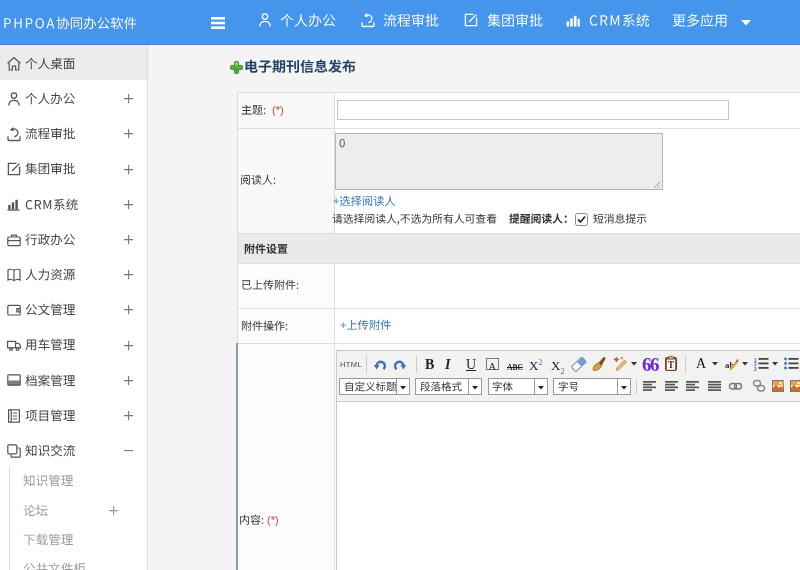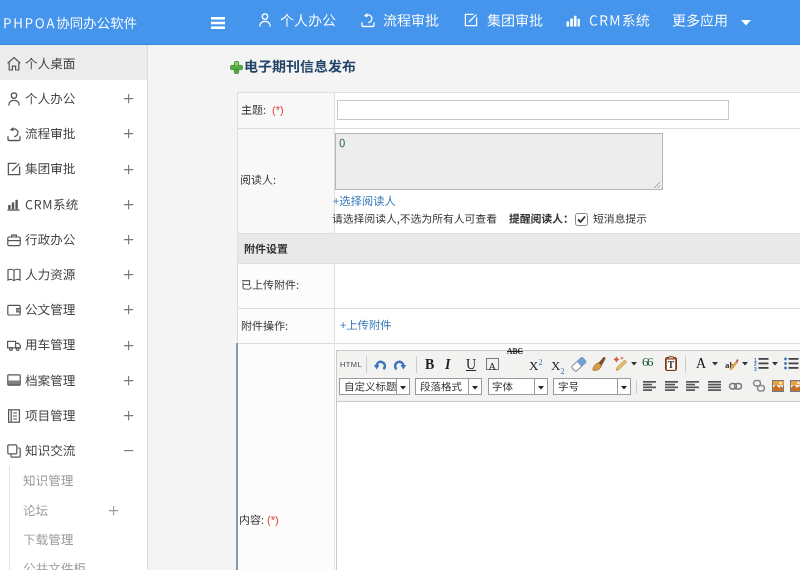--- a/index.html
+++ b/index.html
@@ -478,42 +478,42 @@
   </svg>
 <svg class="ic " style="left:394px;top:358px" width="13" height="14" viewBox="0 0 13 14">
     <path d="M9.4,8.6 A4.2,4.2 0 1 0 2.6,11.2" fill="none" stroke="#3b74c0" stroke-width="2.4"></path>
     <path d="M12.1,6.9 L6.5,6.9 L9.3,11.6 Z" fill="#3b74c0"></path>
   </svg>
 <div class="abs" style="left:415.5px;top:356px;width:1px;height:17px;background:#ccc"></div>
 <span class="abs" style="left:425px;top:357px;font-family:'Liberation Serif',serif;font-size:14px;font-weight:bold;color:#222">B</span>
 <span class="abs" style="left:445px;top:357px;font-family:'Liberation Serif',serif;font-size:14px;font-style:italic;font-weight:bold;color:#222">I</span>
 <span class="abs" style="left:466px;top:357px;font-family:'Liberation Serif',serif;font-size:14px;color:#222;text-decoration:underline">U</span>
 <div class="abs" style="left:486px;top:357.5px;width:12.5px;height:12.5px;border:1px solid #777;box-sizing:border-box;text-align:center;line-height:11px"><span style="font-family:'Liberation Serif',serif;font-size:10.5px;color:#222">A</span></div>
-<span class="abs" style="left:507px;top:347px;font-family:'Liberation Serif',serif;font-size:7.5px;font-weight:bold;color:#222;text-decoration:line-through">ABC</span>
+<span class="abs" style="left:507px;top:363px;font-family:'Liberation Serif',serif;font-size:7.5px;font-weight:bold;color:#222;text-decoration:line-through">ABC</span>
 <span class="abs" style="left:529px;top:358px;font-family:'Liberation Serif',serif;font-size:13px;color:#222">X<sup style="font-size:8px;color:#3b74c0">2</sup></span>
 <span class="abs" style="left:551px;top:358px;font-family:'Liberation Serif',serif;font-size:13px;color:#222">X<sub style="font-size:8px;color:#3b74c0">2</sub></span>
 <svg class="ic " style="left:570.5px;top:357px" width="15" height="14" viewBox="0 0 15 14">
     <g transform="rotate(-42 7.5 7)">
       <rect x="0.2" y="4.2" width="14.6" height="6.6" rx="1.4" fill="#fff" stroke="#889" stroke-width="1"></rect>
       <path d="M7.8,4.2 h5.6 a1.4,1.4 0 0 1 1.4,1.4 v3.8 a1.4,1.4 0 0 1 -1.4,1.4 H7.8 Z" fill="#6f9fd8"></path>
     </g>
   </svg>
 <svg class="ic " style="left:592px;top:356px" width="15" height="15" viewBox="0 0 15 15">
     <path d="M0.8,13.8 C1.2,10 3.4,7.6 6.6,6.8 L9.6,9.8 C8.8,12.6 6,14.6 1.6,14.6 Z" fill="#d89b4a" stroke="#9a6a28" stroke-width="0.7"></path>
     <path d="M6.6,6.8 L11.2,1.4 C12,0.4 14.2,1.6 13.4,2.9 L9.6,9.8 Z" fill="#7a5026"></path>
   </svg>
 <svg class="ic " style="left:613px;top:356px" width="15" height="15" viewBox="0 0 15 15">
     <path d="M3.4,14.4 L4,11.6 L11.6,4 L13.6,6 L6,13.6 Z" fill="#e8c06a" stroke="#b08038" stroke-width="0.7"></path>
     <path d="M2.2,2.6 L3.4,0.6 L4.6,2.6 L6.6,3.4 L4.6,4.4 L3.4,6.4 L2.2,4.4 L0.4,3.4 Z" fill="#d4593f"></path>
     <path d="M8.2,1.4 L8.9,0.2 L9.6,1.4 L10.8,2 L9.6,2.7 L8.9,3.9 L8.2,2.7 L7,2 Z" fill="#e07a50"></path>
   </svg>
 <svg class="ic " style="left:631px;top:362px" width="6" height="4" viewBox="0 0 6 4">
     <path d="M0,0 L6,0 L3,3.5 Z" fill="#333"></path>
   </svg>
-<span class="abs" style="left:642px;top:354px;font-family:'Liberation Serif',serif;font-size:13px;font-weight:normal;color:#14532d;letter-spacing:-1.5px">66</span>
+<span class="abs" style="left:642px;top:354px;font-family:'Liberation Serif',serif;font-size:19px;font-weight:bold;color:#6d28d9;letter-spacing:-1.5px">66</span>
 <svg class="ic " style="left:665px;top:356px" width="12" height="15" viewBox="0 0 12 15">
     <rect x="0.5" y="1.5" width="11" height="13" rx="1.2" fill="#a8552f" stroke="#7a3a1a" stroke-width="1"></rect>
     <rect x="3.5" y="0.4" width="5" height="2.6" rx="0.9" fill="#c8b8a8" stroke="#7a3a1a" stroke-width="0.8"></rect>
     <rect x="1.9" y="3.6" width="8.2" height="10.2" fill="#fff"></rect>
     <text x="6" y="11.8" text-anchor="middle" style="font-family:serif;font-size:9.5px;font-weight:bold" fill="#333">T</text>
   </svg>
 <div class="abs" style="left:684.5px;top:356px;width:1px;height:17px;background:#ccc"></div>
 <span class="abs" style="left:696px;top:356px;font-family:'Liberation Serif',serif;font-size:14px;color:#111">A</span>
 <svg class="ic " style="left:711.5px;top:362px" width="6" height="4" viewBox="0 0 6 4">
     <path d="M0,0 L6,0 L3,3.5 Z" fill="#333"></path>

